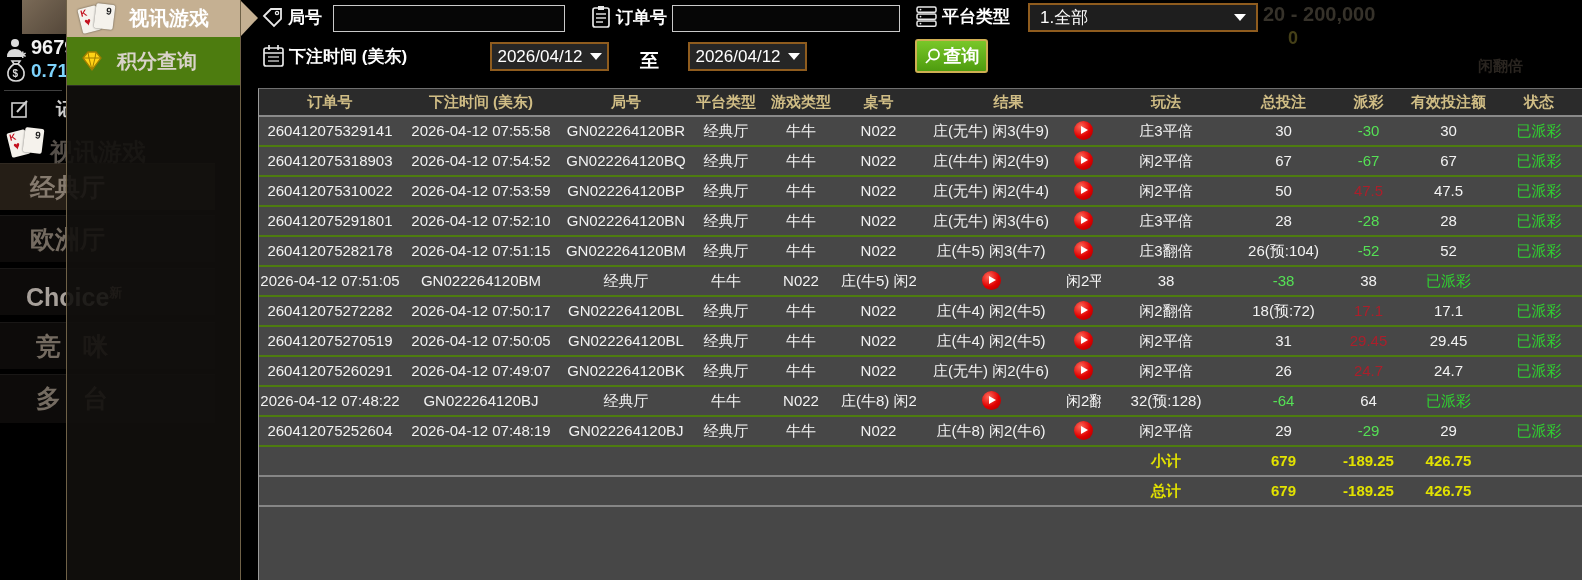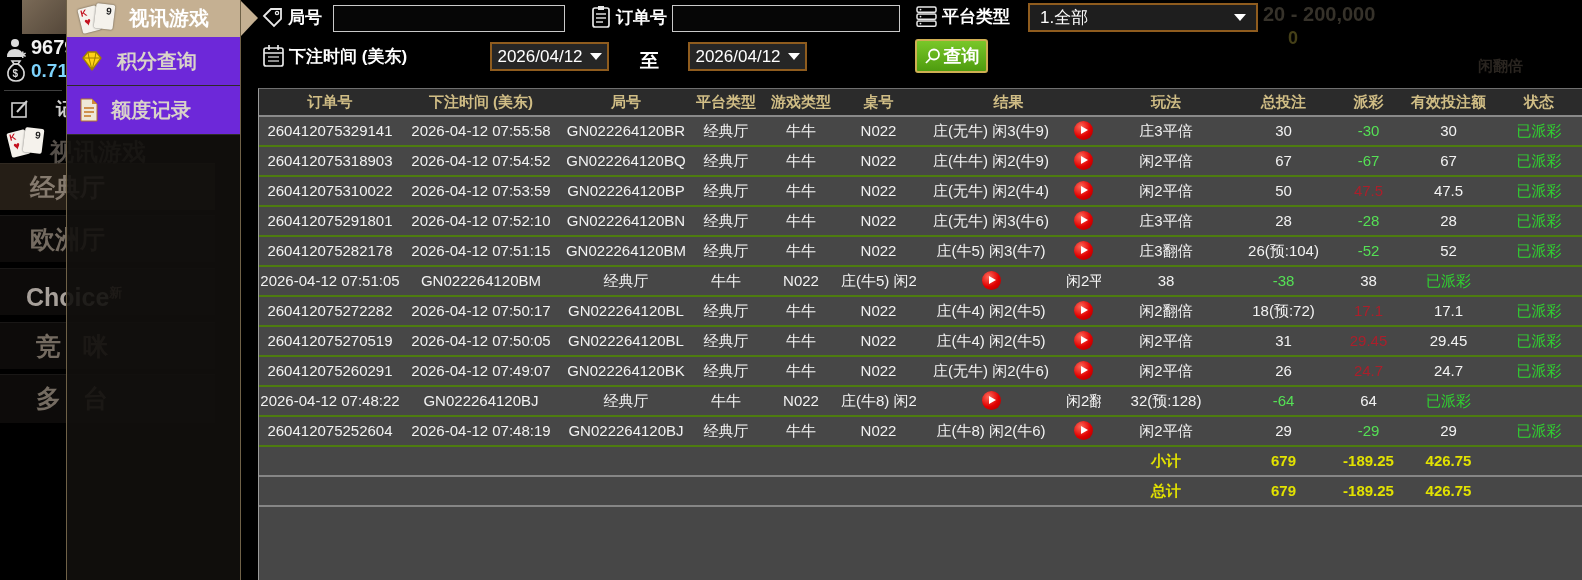--- a/index.html
+++ b/index.html
@@ -39,21 +39,21 @@
   
   #menu-panel { position:absolute; left:66px; top:0; width:175px; height:580px;
                 background:rgba(18,16,13,0.90);
                 border-left:1px solid #6f6147; border-right:1px solid #6f6147; }
   .menu-item { position:relative; display:flex; align-items:center; gap:12px;
                padding-left:12px; cursor:pointer; }
   #menu-item-0 { height:37px; background:#c5b092; color:#fff; font-size:20px; font-weight:bold; }
   #menu-arrow { position:absolute; left:241px; top:1px; width:0; height:0;
                 border-top:17px solid transparent; border-bottom:18px solid transparent;
                 border-left:17px solid #c5b092; }
-  #menu-item-1, #menu-item-2 { height:49px; background:#6d28d9; color:#d9d3c9;
+  #menu-item-1, #menu-item-2 { height:49px; background:#4d7c0f; color:#d9d3c9;
                                font-size:20px; font-weight:bold; }
   #menu-item-1 { border-bottom:1px solid #2e2c28; }
   #menu-item-2 { border-bottom:1px solid #2e2c28; }
 
   
   #main { position:absolute; left:248px; top:0; width:1334px; height:580px; }
 
   .flabel { color:#fff; font-size:17px; font-weight:bold; white-space:nowrap; }
   .ficon { display:inline-block; }
   .txt-input { position:absolute; background:#060606; border:1px solid #c9c9c9;
@@ -177,32 +177,20 @@
   <div id="menu-item-1" class="menu-item">
     <span class="ficon">
       <svg width="26" height="22" viewBox="0 0 26 22">
         <polygon points="4,8 9,2 17,2 22,8 13,20" fill="#ffd215" stroke="#a07f00" stroke-width="1.3"></polygon>
         <polyline points="4,8 22,8" stroke="#a07f00" stroke-width="1" fill="none"></polyline>
         <polyline points="9,2 10,8 13,20 16,8 17,2" stroke="#a07f00" stroke-width="1" fill="none"></polyline>
       </svg>
     </span>
     <span>积分查询</span>
   </div>
-  <div id="menu-item-2" class="menu-item">
-    <span class="ficon">
-      <svg width="20" height="24" viewBox="0 0 20 24">
-        <path d="M2,1 H13 L18,6 V23 H2 Z" fill="#efe7d8" stroke="#b5732b" stroke-width="1"></path>
-        <path d="M13,1 L13,6 H18 Z" fill="#cf8a3c"></path>
-        <line x1="5" y1="10" x2="15" y2="10" stroke="#c97c2e" stroke-width="1.6"></line>
-        <line x1="5" y1="14" x2="15" y2="14" stroke="#c97c2e" stroke-width="1.6"></line>
-        <line x1="5" y1="18" x2="12" y2="18" stroke="#c97c2e" stroke-width="1.6"></line>
-      </svg>
-    </span>
-    <span>额度记录</span>
-  </div>
 </div>
 <div id="menu-arrow"></div>
 
 <div id="main">
 
   <div class="strip-row" style="left:14px; top:6px; position:absolute;">
     <span class="ficon">
       <svg width="22" height="22" viewBox="0 0 22 22">
         <polygon points="2,9 9,2 19,2 19,12 12,19" fill="none" stroke="#e8e8e8" stroke-width="1.8"></polygon>
         <circle cx="15" cy="6" r="1.6" fill="none" stroke="#e8e8e8" stroke-width="1.3"></circle>

